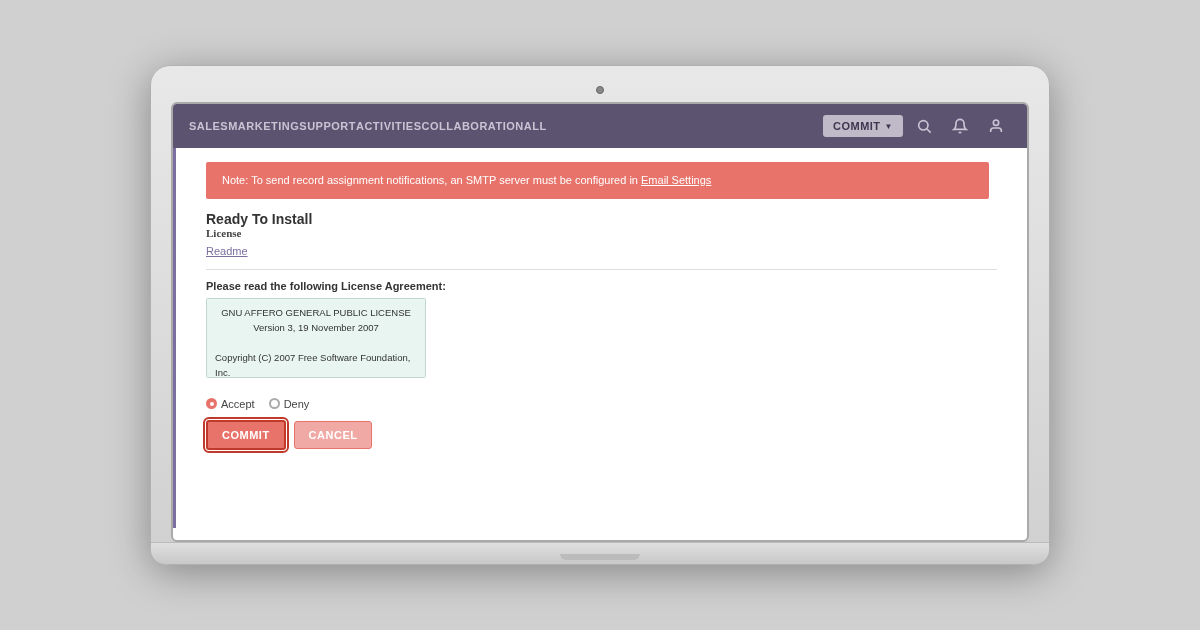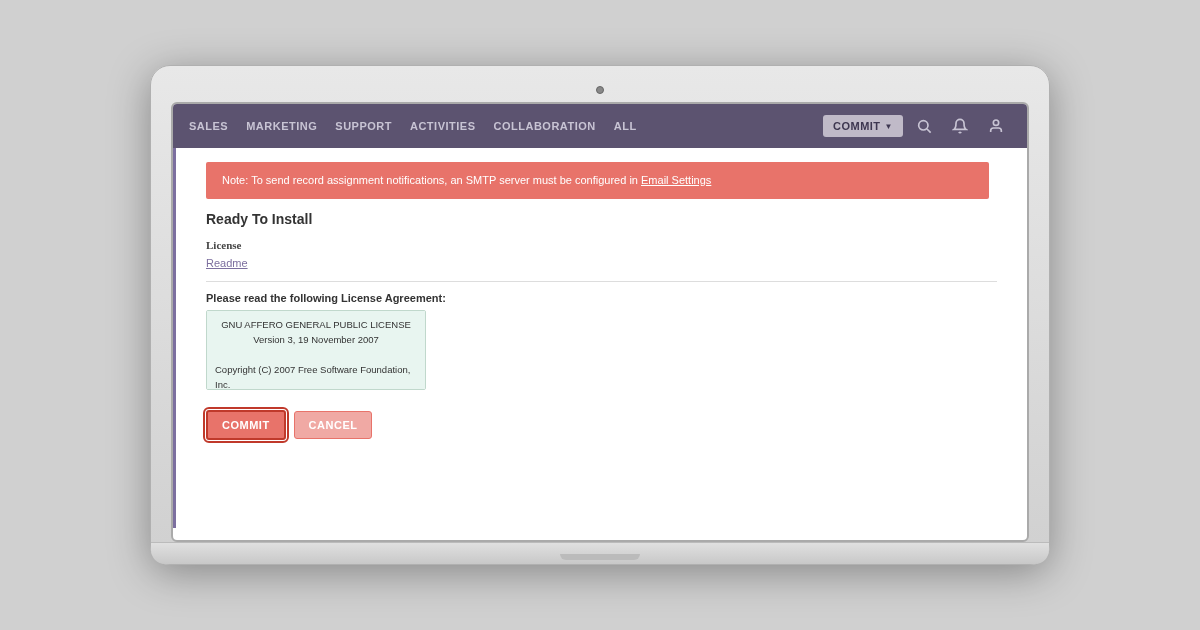--- a/index.html
+++ b/index.html
@@ -68,21 +68,20 @@
       background: #5c5370;
       display: flex;
       align-items: center;
       padding: 0 16px;
       height: 44px;
     }
 
     .navbar-links {
       display: flex;
       align-items: center;
-      gap: 18px;
       flex: 1;
     }
 
     .navbar-link {
       color: #c8c4d4;
       font-size: 11px;
       font-weight: 600;
       letter-spacing: 0.5px;
       text-transform: uppercase;
       cursor: pointer;
@@ -145,21 +144,21 @@
 
     .alert-bar a {
       color: #fff;
       text-decoration: underline;
     }
 
     .section-title {
       font-size: 14px;
       font-weight: 700;
       color: #333;
-      margin-bottom: 12px;
+      margin-bottom: 0;
     }
 
     .label {
       font-size: 11px;
       font-weight: 700;
       color: #444;
       margin-bottom: 2px;
       font-family: Liberation Serif, serif;
     }
 
@@ -369,20 +368,32 @@
             <div class="center">Version 3, 19 November 2007</div>
             <br>
             <div>Copyright (C) 2007 Free Software Foundation, Inc.</div>
             
             
             
           </div>
         </div>
 
         
+        <div class="radio-group">
+          <label class="radio-option">
+            <div class="radio-dot">
+              <div class="radio-dot-inner"></div>
+            </div>
+            <span>Accept</span>
+          </label>
+          <label class="radio-option">
+            <div class="radio-dot-empty"></div>
+            <span>Deny</span>
+          </label>
+        </div>
 
         
         <div class="button-row">
           <button class="commit-btn">COMMIT</button>
           <button class="cancel-btn">CANCEL</button>
         </div>
 
       </div>
     </div>
   </div>

